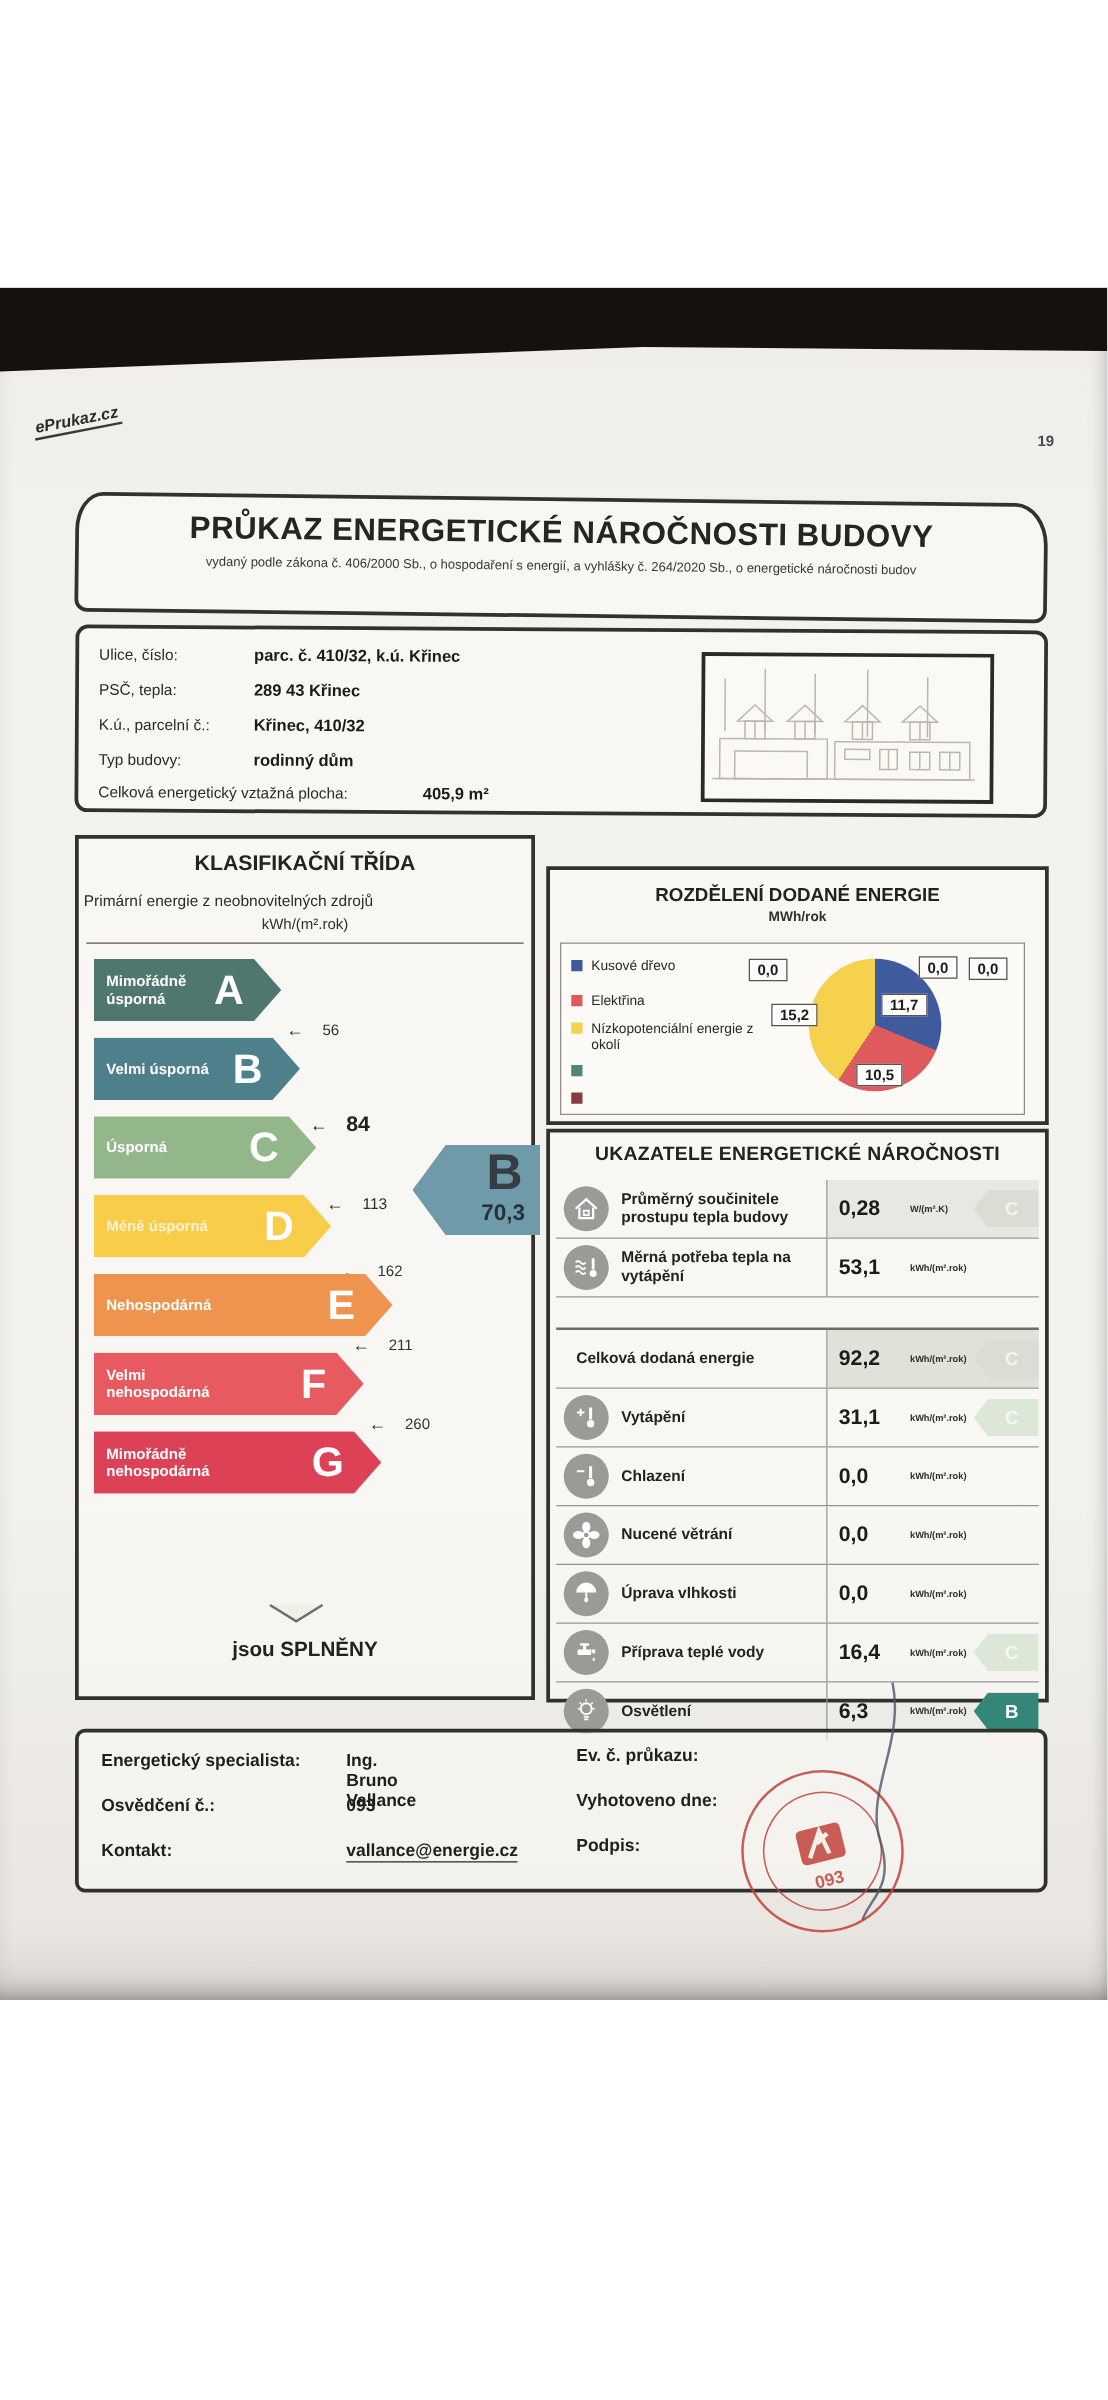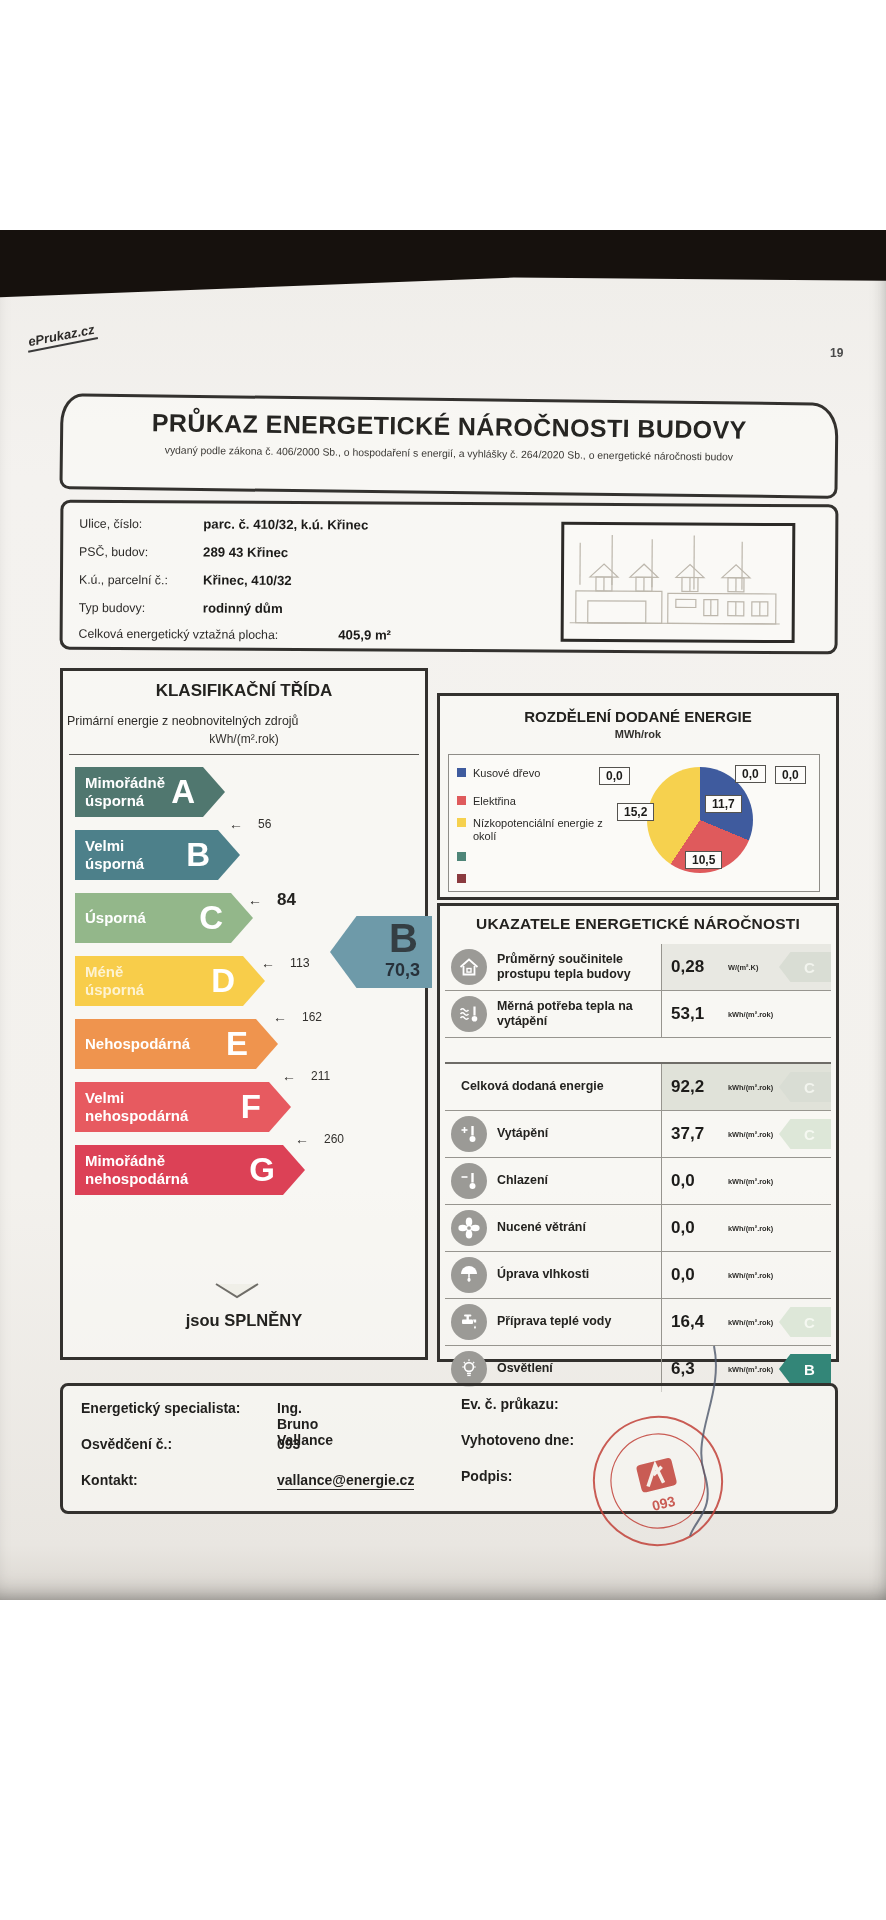--- a/index.html
+++ b/index.html
@@ -20,21 +20,21 @@
   .irow .val{font-weight:bold;font-size:13.2px;color:#1c1b19;}
   .sketch{position:absolute;left:498px;top:16px;width:228px;height:114px;border:3px solid #2c2a27;background:#faf9f6;}
   
   .cls{left:60px;top:438px;width:368px;height:692px;}
   .cls .t1{margin:10px 4px 0;text-align:center;font-size:17px;font-weight:bold;color:#242320;}
   .cls .t2{margin:13px 4px 0;text-align:left;font-size:12.4px;font-weight:normal;color:#2e2c29;}
   .cls .t3{margin:4px 4px 0;text-align:center;font-size:12px;color:#33312e;}
   .cls hr{border:none;border-top:1.6px solid #5a5854;margin:8px 6px 0;}
   .scale{position:absolute;left:12px;top:96px;width:344px;height:441px;}
   .band{position:absolute;left:0;height:50px;clip-path:polygon(0 0,calc(100% - 22px) 0,100% 50%,calc(100% - 22px) 100%,0 100%);color:#fff;}
-  .band .bl{position:absolute;left:10px;top:50%;transform:translateY(-50%);width:96px;font-size:15px;font-weight:bold;line-height:1.18;}
+  .band .bl{position:absolute;left:10px;top:50%;transform:translateY(-50%);width:96px;font-size:12px;font-weight:bold;line-height:1.18;}
   .band .lt{position:absolute;right:30px;top:50%;transform:translateY(-50%);font-size:33px;font-weight:bold;}
   .r0{top:0;width:150px}.r1{top:63px;width:165px}.r2{top:126px;width:178px}.r3{top:189px;width:190px}.r4{top:252px;width:203px}.r5{top:315px;width:216px}.r6{top:378px;width:230px}
   .thresh{position:absolute;font-size:12px;color:#33312e;display:flex;gap:15px;align-items:center;}
   .thresh .ar{font-size:14px;line-height:10px;}
   .t0{top:50px;left:154px}.t1{top:113px;left:169px}.t2{top:176px;left:182px}.t3{top:239px;left:194px}.t4{top:302px;left:207px}.t5{top:365px;left:220px}
   .rating{position:absolute;left:255px;top:149px;width:102px;height:72px;clip-path:polygon(0 50%,26% 0,100% 0,100% 100%,26% 100%);}
   .rating .rl{position:absolute;right:14px;top:0px;font-size:40px;font-weight:bold;color:#343e43;}
   .rating .rv{position:absolute;right:12px;top:44px;font-size:18px;font-weight:bold;color:#27313a;}
   .req{position:absolute;left:10px;top:550px;width:336px;height:64px;border:2px solid #6f6d68;background:#f0efe8;text-align:center;font-size:15px;font-weight:bold;color:#2a2926;box-sizing:border-box;padding-top:9px;line-height:1.45;}
   .notch{position:absolute;left:152px;top:612px;}
@@ -86,21 +86,21 @@
   <div class="logo">ePrukaz.cz</div>
   <div class="pagenum">19</div>
 
   <div class="box hdr">
     <h1>PRŮKAZ ENERGETICKÉ NÁROČNOSTI BUDOVY</h1>
     <p>vydaný podle zákona č. 406/2000 Sb., o hospodaření s energií, a vyhlášky č. 264/2020 Sb., o energetické náročnosti budov</p>
   </div>
 
   <div class="box info">
     <div class="irow" style="top:13px"><span class="lbl">Ulice, číslo:</span><span class="val">parc. č. 410/32, k.ú. Křinec</span></div>
-    <div class="irow" style="top:41px"><span class="lbl">PSČ, budov:</span><span class="val">289 43 Křinec</span></div>
+    <div class="irow" style="top:41px"><span class="lbl">PSČ, tepla:</span><span class="val">289 43 Křinec</span></div>
     <div class="irow" style="top:69px"><span class="lbl">K.ú., parcelní č.:</span><span class="val">Křinec, 410/32</span></div>
     <div class="irow" style="top:97px"><span class="lbl">Typ budovy:</span><span class="val">rodinný dům</span></div>
     <div class="irow" style="top:123px"><span class="lbl" style="width:auto;margin-right:60px">Celková energetický vztažná plocha:</span><span class="val">405,9 m²</span></div>
     <div class="sketch">
       <svg width="222" height="108" viewBox="0 0 222 108">
         <g fill="none" stroke="#b6b0a5" stroke-width="1.2" opacity=".9">
           <line x1="6" y1="98" x2="216" y2="98"></line>
           <line x1="16" y1="18" x2="16" y2="60"></line>
             <line x1="48" y1="10" x2="48" y2="60"></line>
             <line x1="88" y1="14" x2="88" y2="62"></line>
@@ -164,21 +164,21 @@
           <span>113</span>
         </div>
       <div class="band r3" style="background-color: rgb(248, 205, 74);">
           <span class="bl" style="opacity:.75">Méně úsporná</span>
           <span class="lt">D</span>
         </div>
       <div class="thresh t3">
           <span class="ar">←</span>
           <span>162</span>
         </div>
-      <div class="band r4" style="background-color: rgb(239, 148, 78);">
+      <div class="band r4" style="background-color: rgb(239, 148, 78); padding-left: 36px;">
           <span class="bl">Nehospodárná</span>
           <span class="lt">E</span>
         </div>
       <div class="thresh t4">
           <span class="ar">←</span>
           <span>211</span>
         </div>
       <div class="band r5" style="background-color: rgb(231, 90, 96);">
           <span class="bl">Velmi nehospodárná</span>
           <span class="lt">F</span>
@@ -293,21 +293,21 @@
             <svg width="24" height="24" viewBox="0 0 24 24">
               <g stroke="#fff" stroke-width="1.6" fill="none">
                 <line x1="4.5" y1="8" x2="10.5" y2="8"></line>
                 <line x1="7.5" y1="5" x2="7.5" y2="11"></line>
                 <line x1="15.5" y1="4" x2="15.5" y2="13.5" stroke-width="2.4"></line>
               </g>
               <circle cx="15.5" cy="17" r="3" fill="#fff"></circle>
             </svg>
           </div>
         <div class="ind-lbl">Vytápění</div>
-        <div class="ind-val">37,7</div>
+        <div class="ind-val">31,1</div>
         <div class="ind-unit">kWh/(m².rok)</div>
         <div class="badge faint-g">C</div>
       </div>
 
       <div class="ind-row">
         <div class="vdiv"></div>
         <div class="ind-icon">
             <svg width="24" height="24" viewBox="0 0 24 24">
               <g stroke="#fff" stroke-width="1.6" fill="none">
                 <line x1="4.5" y1="8" x2="10.5" y2="8"></line>

